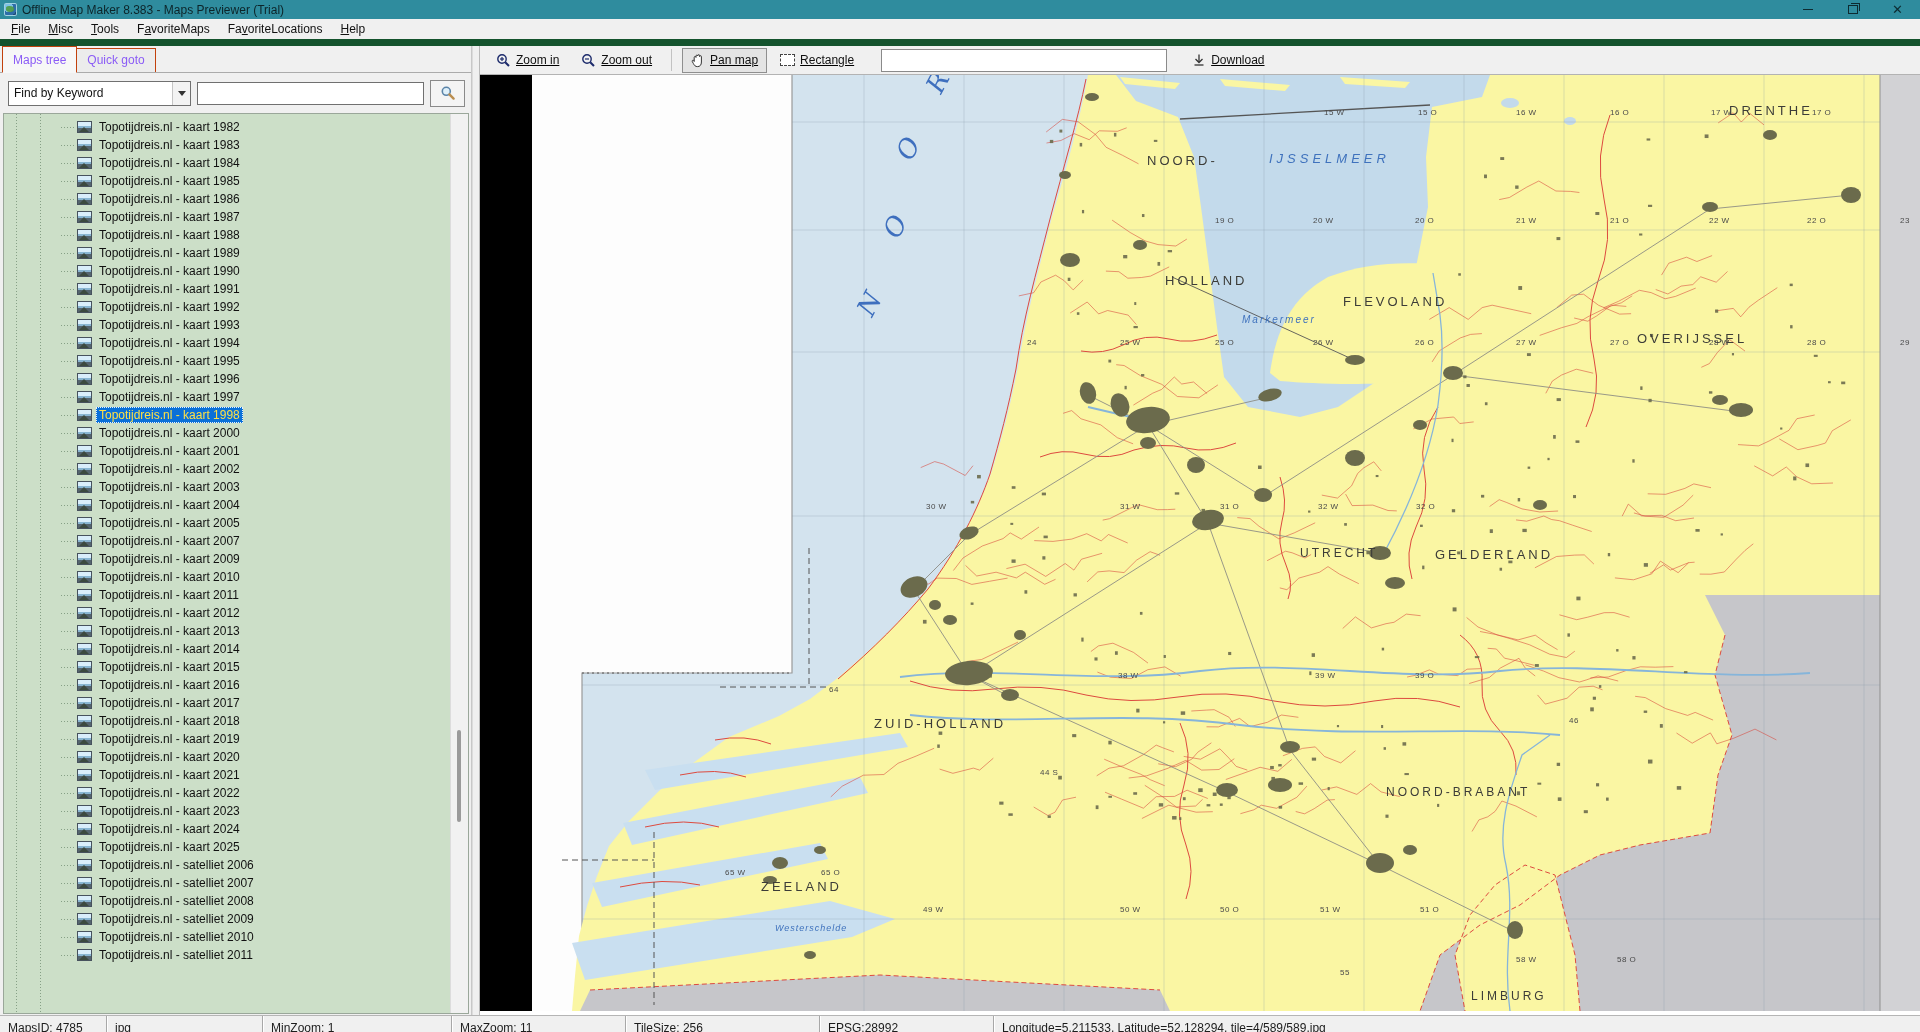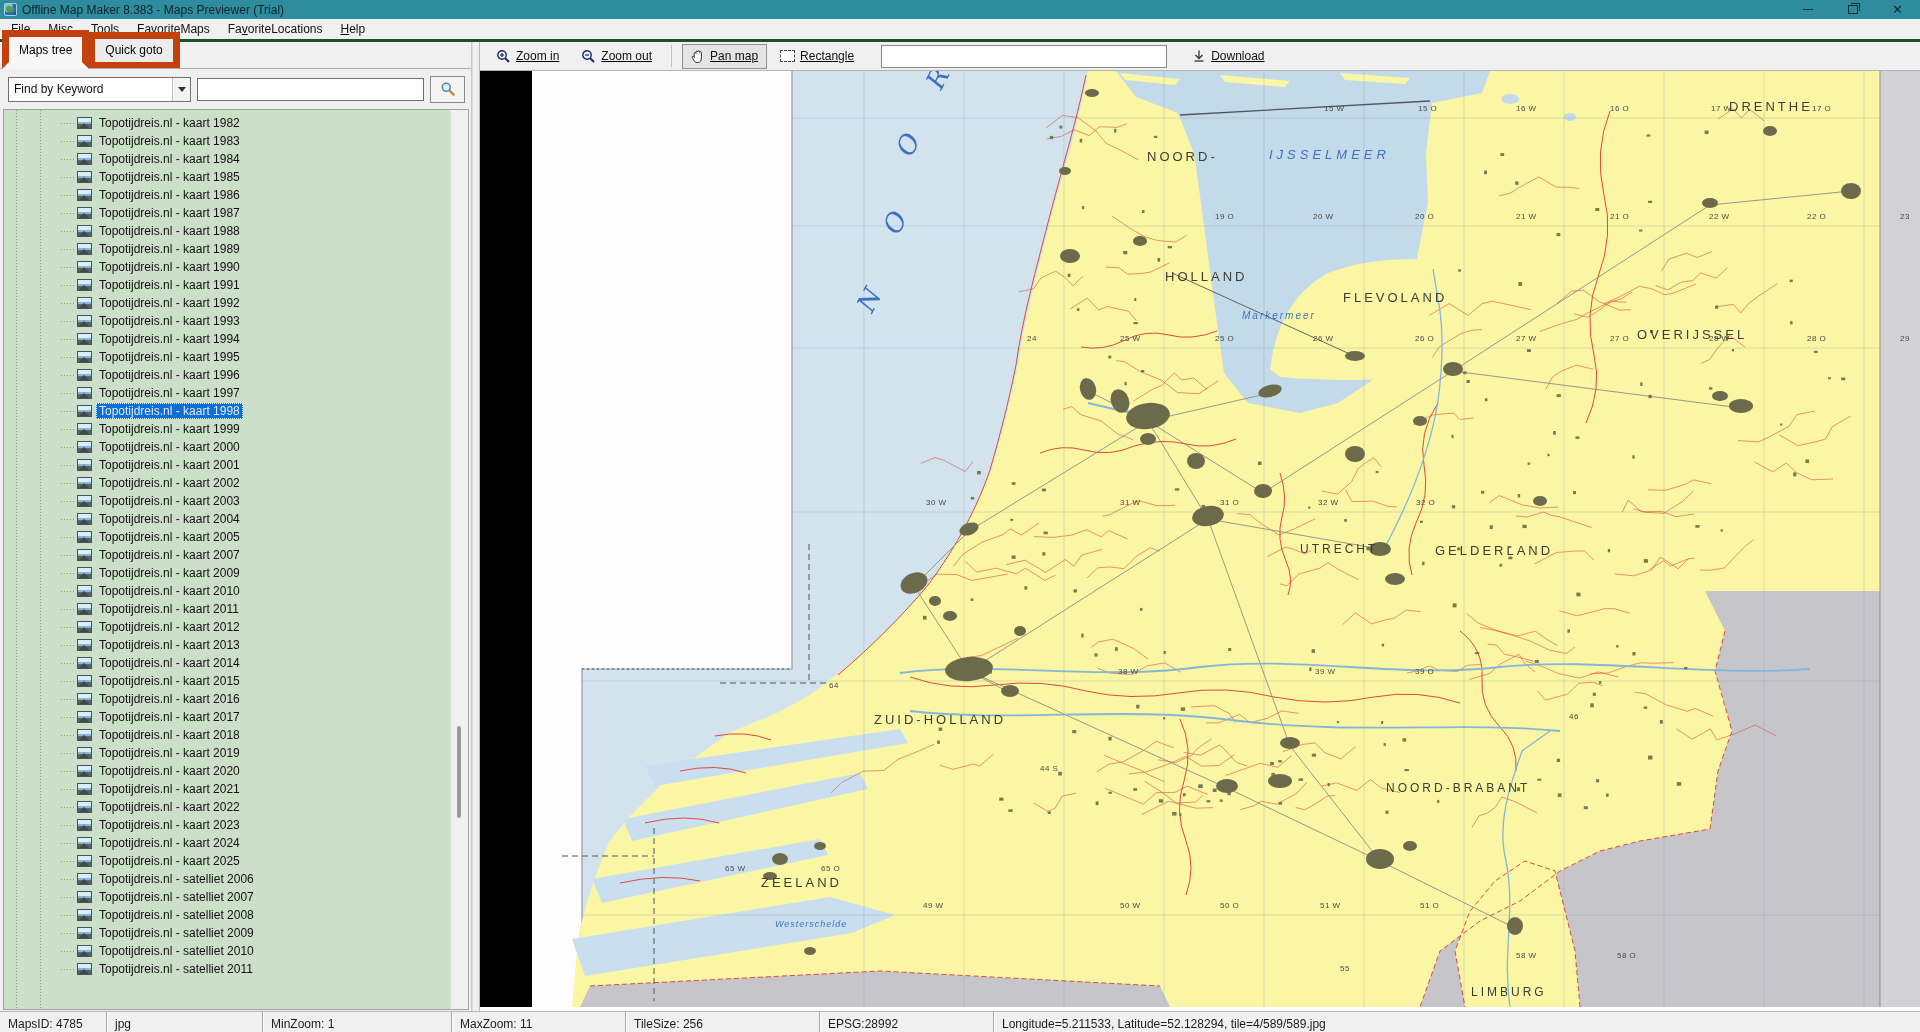--- a/index.html
+++ b/index.html
@@ -11,31 +11,31 @@
     box-shadow:inset 0 0 0 1px #9fd2e2;position:relative;}
   .app-icon:after{content:"";position:absolute;left:2px;top:3px;width:8px;height:6px;
     background:#4f9b43;border-radius:40% 60% 50% 50%;opacity:.9;}
   .win-controls{margin-left:auto;display:flex;height:100%;}
   .win-btn{width:45px;height:100%;display:flex;align-items:center;justify-content:center;color:#0d2b31;font-size:12px;}
   .glyph-min{width:10px;height:1px;background:#0d2b31;display:block;}
   .glyph-restore{width:8px;height:7px;border:1px solid #0d2b31;position:relative;display:block;background:transparent;}
   .glyph-restore:before{content:"";position:absolute;left:2px;top:-3px;width:8px;height:7px;border:1px solid #0d2b31;border-left-width:0;border-bottom-width:0;}
   .glyph-close{font-size:13px;line-height:13px;}
   
-  .menubar{height:20px;background:#f0f0f0;display:flex;align-items:center;font-size:12px;color:#111;padding-left:2px;border-bottom:3px solid #14532d;}
+  .menubar{height:20px;background:#f0f0f0;display:flex;align-items:center;font-size:12px;color:#111;padding-left:2px;border-bottom:7px solid #14532d;}
   .menu-item{padding:2px 9px;cursor:default;}
   .menu-item u{text-decoration:underline;}
   
   .bodyrow{display:flex;height:969px;}
   .left-panel{width:471px;background:#f0f0f0;display:flex;flex-direction:column;border-right:1px solid #c8c8c8;}
   .splitter{width:6px;background:#f0f0f0;border-right:1px solid #b9b9b9;border-left:1px solid #dcdcdc;}
   
   .tabs{height:27px;display:flex;align-items:flex-end;padding-left:2px;position:relative;}
   .tabs:after{content:"";position:absolute;left:0;right:0;bottom:0;height:1px;background:#ababab;}
-  .tab{font-size:12px;color:#000000;padding:4px 10px 5px 10px;border:7px solid #c2410c;margin-right:-1px;background:#ececec;position:relative;}
+  .tab{font-size:12px;color:#8b5cf6;padding:4px 10px 5px 10px;border:1px solid #c2410c;margin-right:-1px;background:#ececec;position:relative;}
   .tab.active{background:#f7f7f7;z-index:2;border-bottom-color:#f7f7f7;padding-top:6px;}
   
   .searchrow{height:40px;display:flex;align-items:center;padding:0 6px 0 8px;gap:6px;}
   .combo{width:182px;height:23px;background:#fff;border:1px solid #707070;display:flex;align-items:center;font-size:12px;color:#111;position:relative;}
   .combo .val{padding-left:5px;flex:1;}
   .combo .arrowbox{width:17px;height:100%;display:flex;align-items:center;justify-content:center;border-left:1px solid #c5c5c5;background:#f3f3f3;}
   .combo .arrowbox:after{content:"";border:4px solid transparent;border-top:5px solid #333;margin-top:4px;}
   .search-input{width:218px;height:21px;border:1px solid #707070;background:#fff;font-size:12px;padding:0 4px;font-family:"Liberation Sans",sans-serif;}
   .search-btn{width:33px;height:25px;border:1px solid #8a8a8a;background:#f4f4f4;display:flex;align-items:center;justify-content:center;}
   
@@ -46,21 +46,21 @@
        repeating-linear-gradient(to bottom,#86a086 0 1px,transparent 1px 3px) 36px 0/1px 100% no-repeat;}
   .tree{position:absolute;top:4px;left:0;right:0;margin-left:20px;}
   .trow{height:18px;display:flex;align-items:center;font-size:12px;color:#111;white-space:nowrap;}
   .trow .conn{width:15px;height:1px;margin-left:37px;
      background:repeating-linear-gradient(to right,#86a086 0 1px,transparent 1px 3px);}
   .ticon{width:15px;height:12px;border:1px solid #47525e;box-sizing:border-box;margin:0 4px 0 1px;flex:0 0 auto;
      background:linear-gradient(180deg,#d9eefb 0 40%,#89b6d2 40% 62%,#55656f 62%);position:relative;}
   .ticon:after{content:"";position:absolute;left:1px;bottom:0;width:0;height:0;
      border-left:5px solid transparent;border-right:5px solid transparent;border-bottom:5px solid #3c4a3f;}
   .trow .lbl{padding:1px 3px;}
-  .trow.sel .lbl{background:#0a70d8;color:#e5e5e5;outline:1px dotted #eaf2fb;outline-offset:-1px;}
+  .trow.sel .lbl{background:#0a70d8;color:#fde047;outline:1px dotted #eaf2fb;outline-offset:-1px;}
   
   .vscroll{position:absolute;right:0;top:0;bottom:0;width:17px;background:#f1f1f1;border-left:1px solid #dcdcdc;}
   .vthumb{position:absolute;left:6px;width:4px;border-radius:2px;background:#9a9a9a;}
   
   .main{flex:1;display:flex;flex-direction:column;min-width:0;text-decoration:underline;}
   .toolbar{height:32px;background:#f0f0f0;border-bottom:1px solid #b3b3b3;display:flex;align-items:center;font-size:12px;color:#111;padding-left:7px;gap:4px;}
   .tbtn{display:flex;align-items:center;gap:5px;padding:4px 8px;border:1px solid transparent;}
   .tbtn.pressed{border:1px solid #8f8f8f;background:#e4e4e4;}
   .tsep{width:1px;height:22px;background:#c2c2c2;margin:0 6px;}
   .rect-ico{width:13px;height:10px;border:1px dashed #444;background:#fff;}
@@ -206,25 +206,20 @@
           </div>
           <div class="trow">
             <span class="conn"></span>
             <span class="ticon"></span>
             <span class="lbl">Topotijdreis.nl - kaart 1997</span>
           </div>
           <div class="trow sel">
             <span class="conn"></span>
             <span class="ticon"></span>
             <span class="lbl">Topotijdreis.nl - kaart 1998</span>
-          </div>
-          <div class="trow">
-            <span class="conn"></span>
-            <span class="ticon"></span>
-            <span class="lbl">Topotijdreis.nl - kaart 1999</span>
           </div>
           <div class="trow">
             <span class="conn"></span>
             <span class="ticon"></span>
             <span class="lbl">Topotijdreis.nl - kaart 2000</span>
           </div>
           <div class="trow">
             <span class="conn"></span>
             <span class="ticon"></span>
             <span class="lbl">Topotijdreis.nl - kaart 2001</span>

